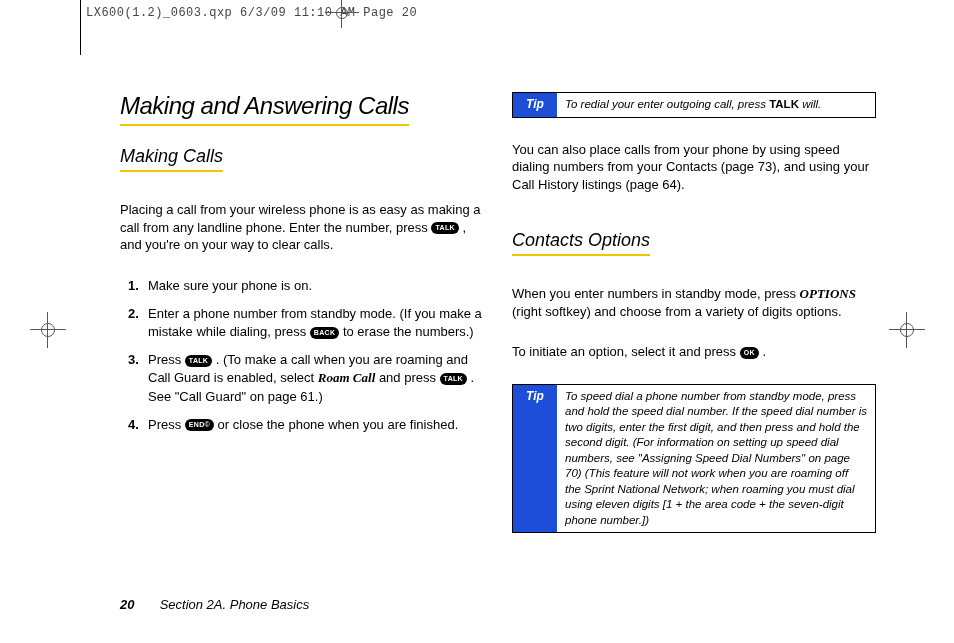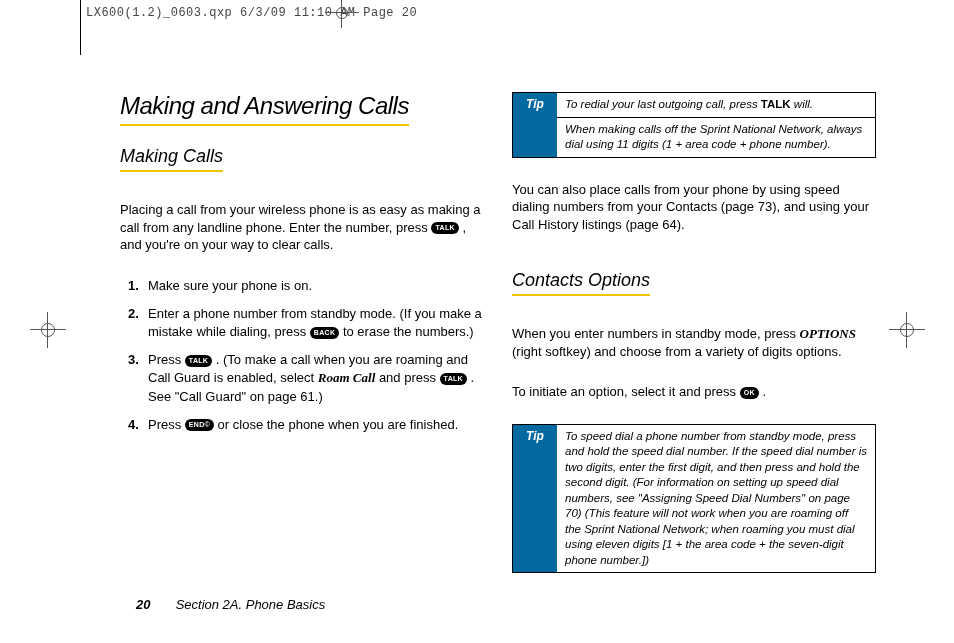--- a/index.html
+++ b/index.html
@@ -134,40 +134,40 @@
     line-height: 10px;
     letter-spacing: 0.3px;
   }
   .em { font-style: italic; font-weight: bold; font-family: Liberation Serif, serif; }
   .tipbox {
     border: 1px solid #000;
     display: flex;
     margin: 0 0 8px 0;
   }
   .tipbox .tcol {
-    background: #0369a1;
+    background: #1d4ed8;
     color: #fff;
     font-style: italic;
     font-weight: bold;
     font-size: 12px;
     padding: 4px 8px;
     text-align: center;
     min-width: 28px;
   }
   .tipbox .trows { flex: 1; }
   .tipbox .trow {
     padding: 4px 8px;
     font-style: italic;
     font-size: 11.5px;
     line-height: 1.35;
   }
   .tipbox .trow + .trow { border-top: 1px solid #000; }
   .footer {
     position: absolute;
-    left: 16px;
+    left: 0;
     bottom: 0;
     font-style: italic;
     font-size: 13px;
   }
   .footer .pn { font-weight: bold; margin-right: 16px; display: inline-block; min-width: 20px; }
   .bold-up { font-weight: bold; font-style: normal; }
 </style>
 </head>
 <body>
 
@@ -221,23 +221,22 @@
           <span> or close the phone when you are finished.</span>
         </li>
       </ol>
     </div>
 
     <div class="col">
       <div class="tipbox">
         <div class="tcol">Tip</div>
         <div class="trows">
           <div class="trow">
-            <span>To redial your last outgoing call, press </span><span class="bold-up">TALK</span><span> will.</span>
+            <span>To redial your enter outgoing call, press </span><span class="bold-up">TALK</span><span> will.</span>
           </div>
-          <div class="trow">When making calls off the Sprint National Network, always dial using 11 digits (1 + area code + phone number).</div>
         </div>
       </div>
 
       <p>You can also place calls from your phone by using speed dialing numbers from your Contacts (page 73), and using your Call History listings (page 64).</p>
 
       <h2 class="sect">Contacts Options</h2>
 
       <p>
         <span>When you enter numbers in standby mode, press </span><span class="em" style="font-style:italic;">OPTIONS</span><span> (right softkey) and choose from  a variety of digits options.</span>
       </p>

